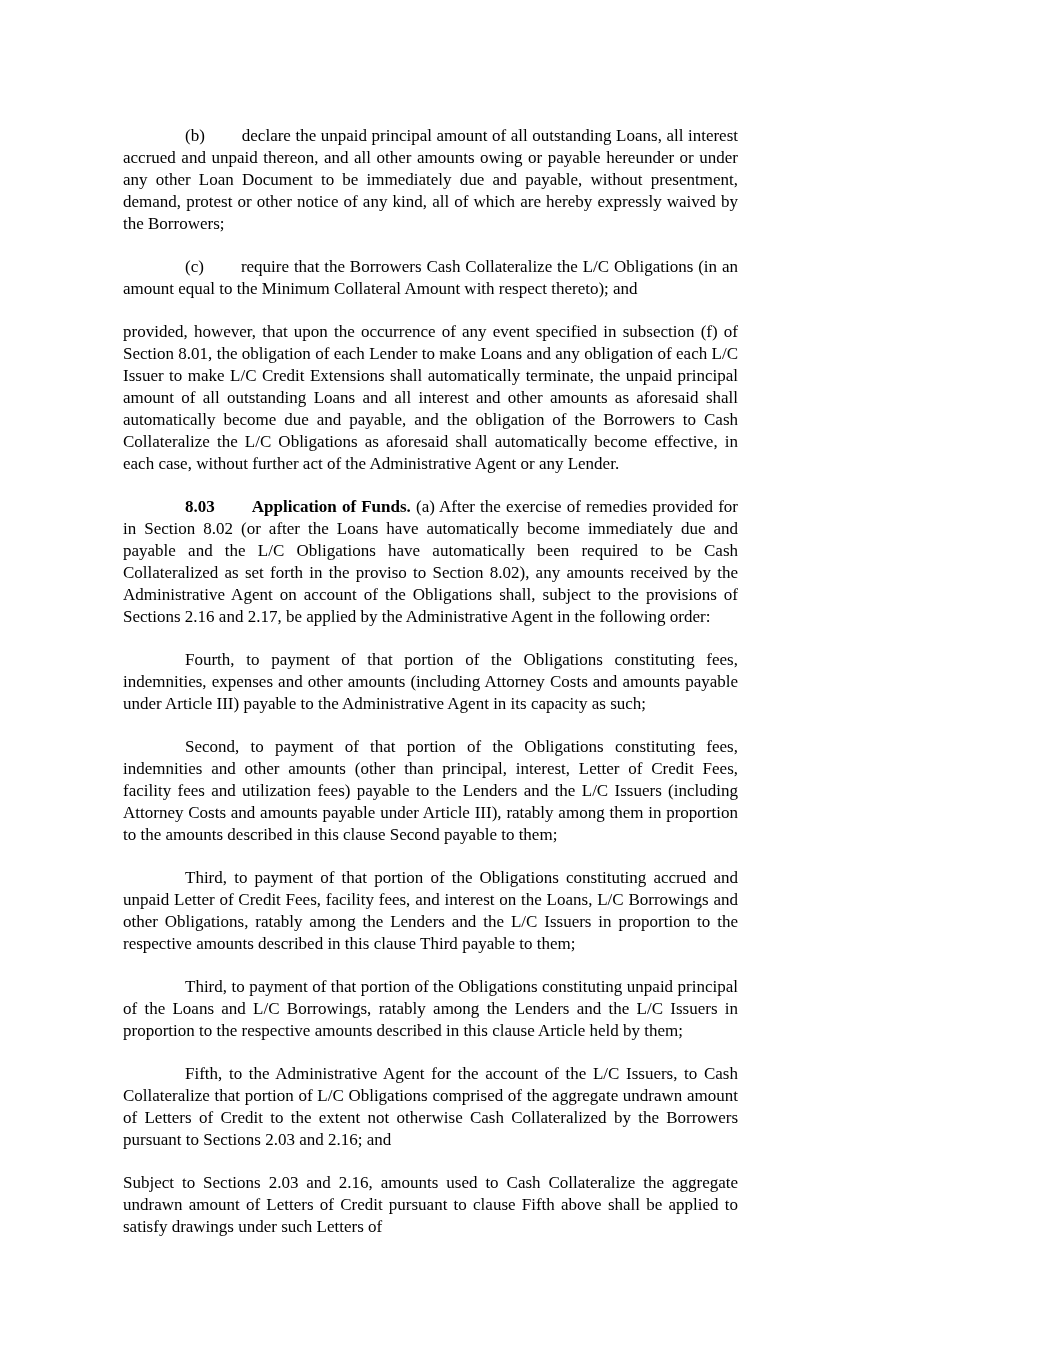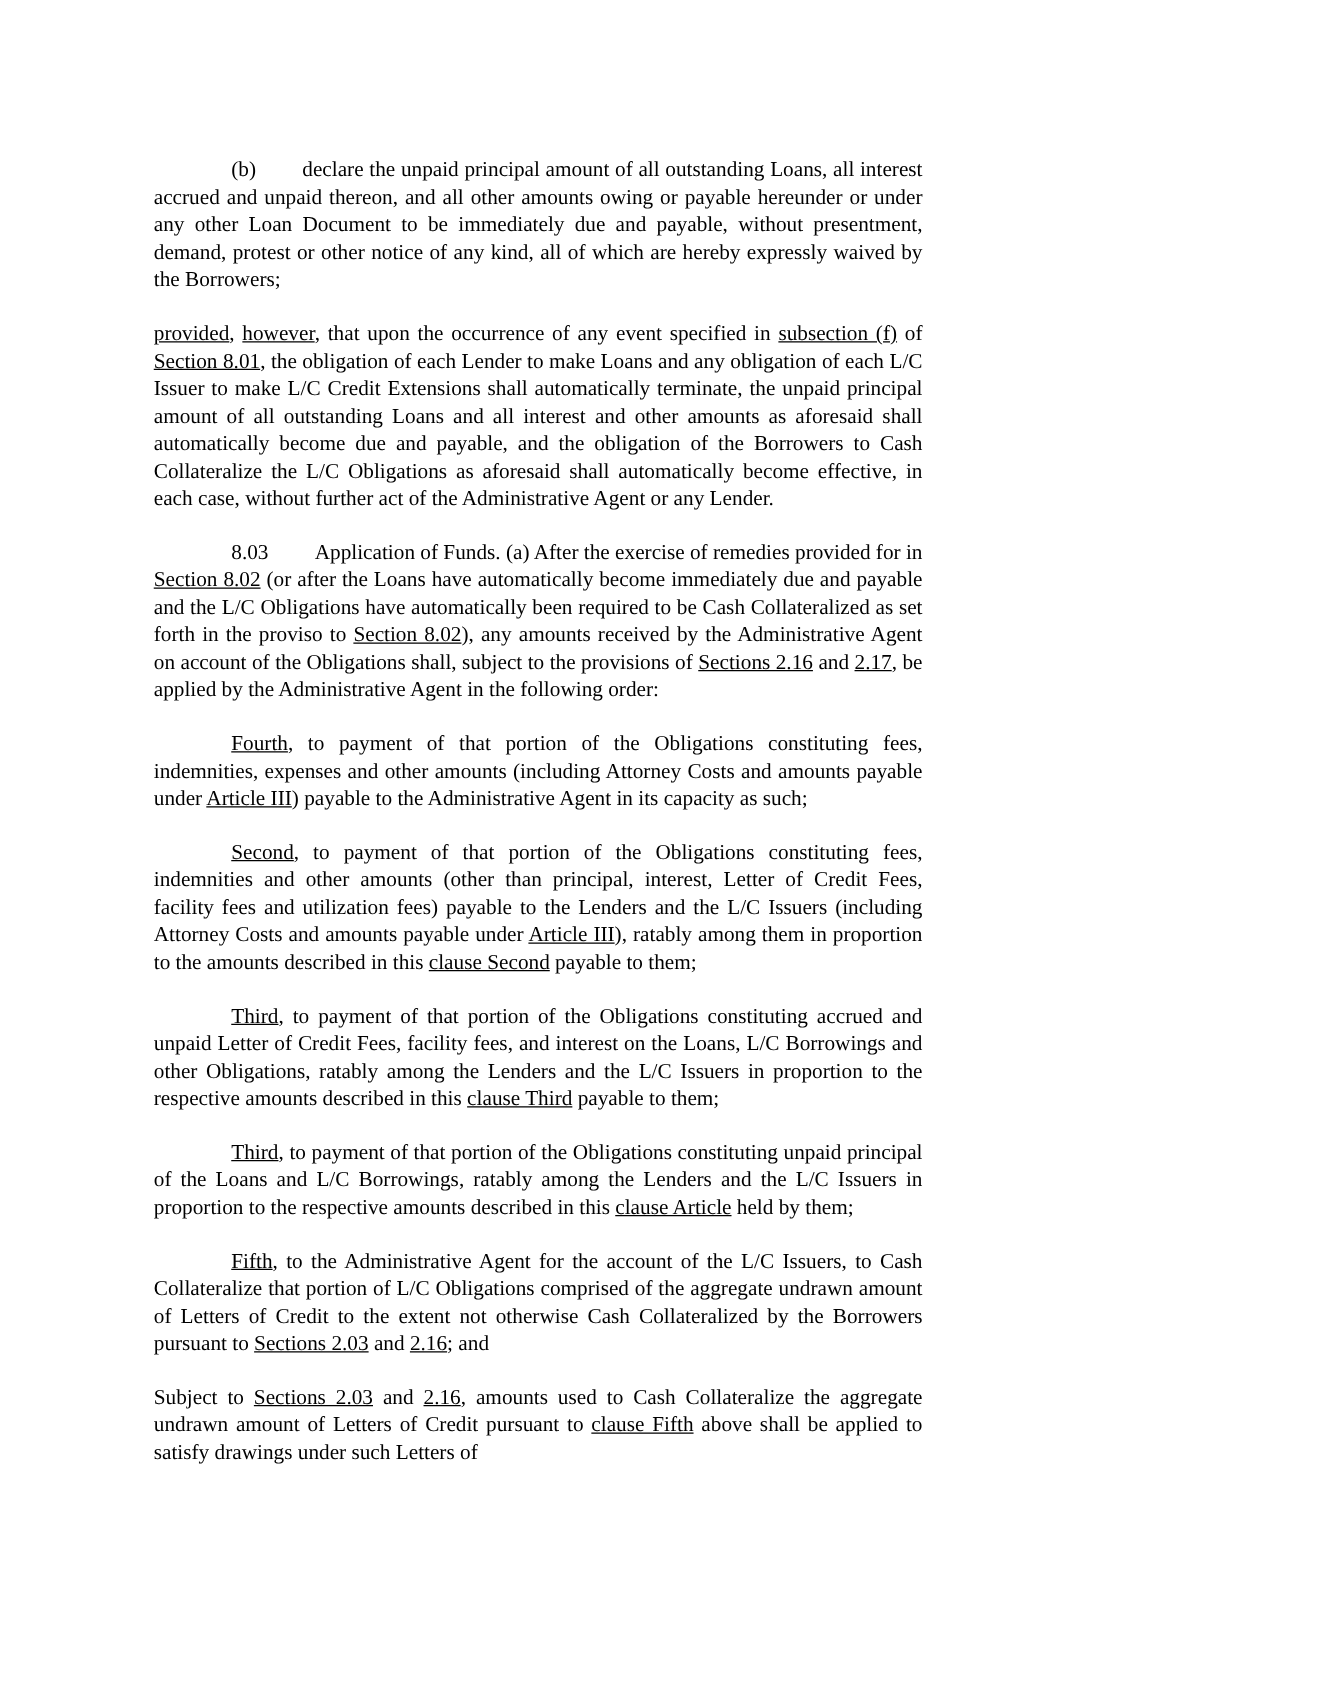--- a/index.html
+++ b/index.html
@@ -24,40 +24,41 @@
     margin: 0 0 21px 0;
     text-align: justify;
   }
   .para.indent {
     text-indent: 62px;
   }
   .tab {
     display: inline-block;
     width: 37px;
   }
-  .b { font-weight: normal; margin-top: 20px; }
-  .u { text-decoration: underline; }
+  .b { font-weight: bold; margin-top: 20px; }
+  .u { }
   .page-number {
     position: absolute;
     top: 1260px;
     left: 0;
     width: 1055px;
     text-align: center;
     font-family: "Liberation Serif", "DejaVu Serif", serif;
     font-size: 17px;
     line-height: 22px;
     color: #000000;
   }
 </style>
 </head>
 <body>
 
 <div class="page">
   <div>
       <p class="para indent"><span>(b)</span><span class="tab"></span><span>declare the unpaid principal amount of all outstanding Loans, all interest accrued and unpaid thereon, and all other amounts owing or payable hereunder or under any other Loan Document to be immediately due and payable, without presentment, demand, protest or other notice of any kind, all of which are hereby expressly waived by the Borrowers;</span></p>
+      <p class="para indent"><span>(c)</span><span class="tab"></span><span>require that the Borrowers Cash Collateralize the L/C Obligations (in an amount equal to the Minimum Collateral Amount with respect thereto); and</span></p>
       <p class="para"><span class="u">provided</span><span>, </span><span class="u">however</span><span>, that upon the occurrence of any event specified in </span><span class="u">subsection (f)</span><span> of </span><span class="u">Section 8.01</span><span>, the obligation of each Lender to make Loans and any obligation of each L/C Issuer to make L/C Credit Extensions shall automatically terminate, the unpaid principal amount of all outstanding Loans and all interest and other amounts as aforesaid shall automatically become due and payable, and the obligation of the Borrowers to Cash Collateralize the L/C Obligations as aforesaid shall automatically become effective, in each case, without further act of the Administrative Agent or any Lender.</span></p>
       <p class="para indent"><span class="b">8.03</span><span class="tab"></span><span class="b">Application of Funds.</span><span> (a) After the exercise of remedies provided for in </span><span class="u">Section 8.02</span><span> (or after the Loans have automatically become immediately due and payable and the L/C Obligations have automatically been required to be Cash Collateralized as set forth in the proviso to </span><span class="u">Section 8.02</span><span>), any amounts received by the Administrative Agent on account of the Obligations shall, subject to the provisions of </span><span class="u">Sections 2.16</span><span> and </span><span class="u">2.17</span><span>, be applied by the Administrative Agent in the following order:</span></p>
       <p class="para indent"><span class="u">Fourth</span><span>, to payment of that portion of the Obligations constituting fees, indemnities, expenses and other amounts (including Attorney Costs and amounts payable under </span><span class="u">Article III</span><span>) payable to the Administrative Agent in its capacity as such;</span></p>
       <p class="para indent"><span class="u">Second</span><span>, to payment of that portion of the Obligations constituting fees, indemnities and other amounts (other than principal, interest, Letter of Credit Fees, facility fees and utilization fees) payable to the Lenders and the L/C Issuers (including Attorney Costs and amounts payable under </span><span class="u">Article III</span><span>), ratably among them in proportion to the amounts described in this </span><span class="u">clause Second</span><span> payable to them;</span></p>
       <p class="para indent"><span class="u">Third</span><span>, to payment of that portion of the Obligations constituting accrued and unpaid Letter of Credit Fees, facility fees, and interest on the Loans, L/C Borrowings and other Obligations, ratably among the Lenders and the L/C Issuers in proportion to the respective amounts described in this </span><span class="u">clause Third</span><span> payable to them;</span></p>
       <p class="para indent"><span class="u">Third</span><span>, to payment of that portion of the Obligations constituting unpaid principal of the Loans and L/C Borrowings, ratably among the Lenders and the L/C Issuers in proportion to the respective amounts described in this </span><span class="u">clause Article</span><span> held by them;</span></p>
       <p class="para indent"><span class="u">Fifth</span><span>, to the Administrative Agent for the account of the L/C Issuers, to Cash Collateralize that portion of L/C Obligations comprised of the aggregate undrawn amount of Letters of Credit to the extent not otherwise Cash Collateralized by the Borrowers pursuant to </span><span class="u">Sections 2.03</span><span> and </span><span class="u">2.16</span><span>; and</span></p>
       <p class="para"><span>Subject to </span><span class="u">Sections 2.03</span><span> and </span><span class="u">2.16</span><span>, amounts used to Cash Collateralize the aggregate undrawn amount of Letters of Credit pursuant to </span><span class="u">clause Fifth</span><span> above shall be applied to satisfy drawings under such Letters of</span></p>
     </div>
 </div>

